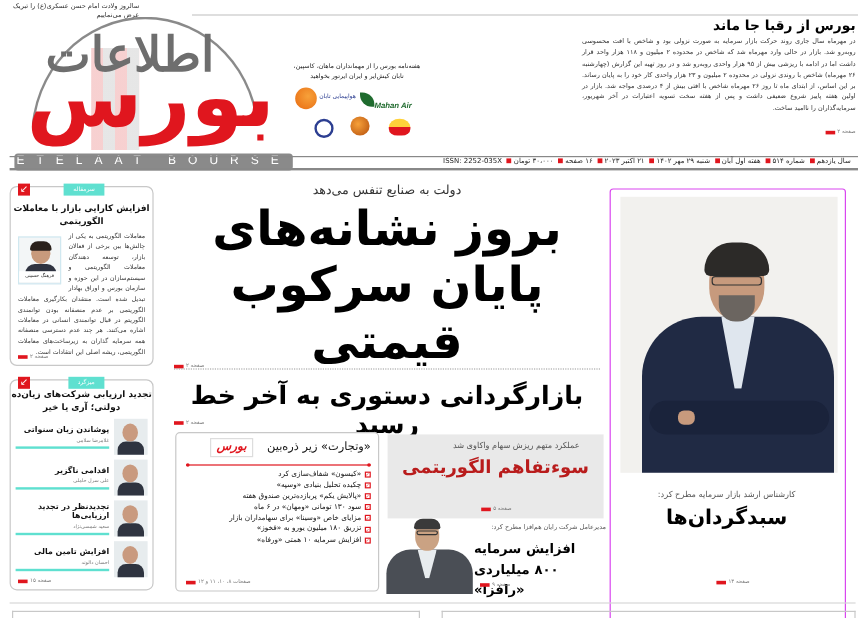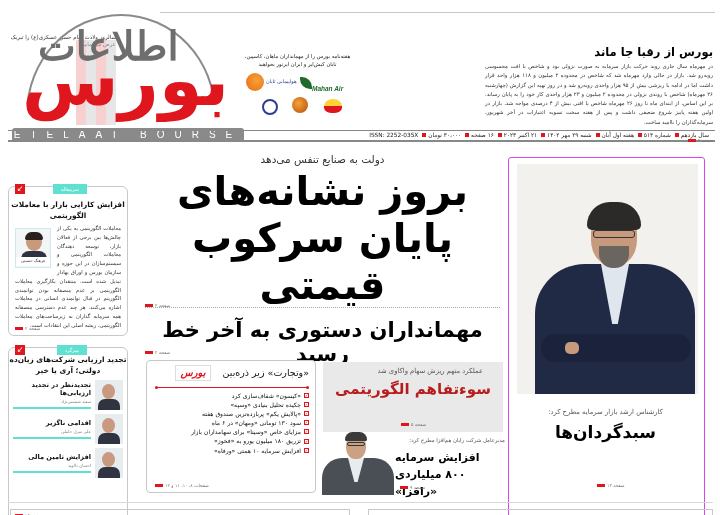--- a/index.html
+++ b/index.html
@@ -1,18 +1,18 @@
 <!DOCTYPE html>
 <html><head>
 <meta charset="utf-8">
 <style>
   * { box-sizing: border-box; margin: 0; padding: 0; }
   html, body { width: 720px; height: 515px; overflow: hidden; background: #ffffff; }
   body { font-family: "DejaVu Sans", sans-serif; color: #111; position: relative; }
-  .rtl { direction: rtl; text-align: right; margin-top: 31px; }
+  .rtl { direction: rtl; text-align: right; }
   .abs { position: absolute; }
 
   
   .greeting { left: 6px; top: 3px; width: 110px; font-size: 5.5px; line-height: 7px; color: #333; }
   .top-rule { left: 160px; top: 12px; width: 555px; height: 1px; background: #c8c8c8; }
   .logo-wrap { left: 8px; top: 8px; width: 230px; height: 130px; }
   .logo-arc { position: absolute; left: 18px; top: 6px; width: 190px; height: 200px; border: 2px solid #8a8a8a; border-radius: 50%; border-bottom-color: transparent; border-left-color: #8a8a8a; clip-path: inset(0 0 55% 0); }
   .logo-etelaat { position: absolute; left: 30px; top: 14px; font-family: "DejaVu Serif", serif; font-size: 40px; font-weight: bold; color: #6e6e6e; direction: rtl; letter-spacing: -1px; }
   .logo-bourse { position: absolute; left: 14px; top: 28px; font-family: "DejaVu Sans", sans-serif; font-size: 70px; font-weight: bold; color: #e0161e; direction: rtl; letter-spacing: -3px; line-height: 90px; }
   .logo-stripes { position: absolute; left: 68px; top: 32px; width: 40px; height: 85px; background: repeating-linear-gradient(90deg, rgba(240,170,170,0.55) 0 10px, rgba(210,210,210,0.55) 10px 20px); }
@@ -183,42 +183,53 @@
   <div class="tag">میزگرد</div>
   <div class="tag-icon">↙</div>
   <h3 style="margin-top:6px;">تجدید ارزیابی شرکت‌های زیان‌ده دولتی؛ آری یا خیر</h3>
   <div style="margin-top:2px;">
     <div class="person-row">
       <div class="pic">
           <div class="s"></div>
           <div class="f"></div>
         </div>
       <div class="info">
-          <div class="t">تجدیدنظر در تجدید ارزیابی‌ها</div>
-          <div class="n">سعید شمسی‌نژاد</div>
+          <div class="t">پوشاندن زیان سنواتی</div>
+          <div class="n">غلامرضا سلامی</div>
           <div class="rule"></div>
         </div>
     </div>
     <div class="person-row">
       <div class="pic">
           <div class="s"></div>
           <div class="f"></div>
         </div>
       <div class="info">
           <div class="t">اقدامی ناگزیر</div>
           <div class="n">علی سرل حاملی</div>
           <div class="rule"></div>
         </div>
     </div>
     <div class="person-row">
       <div class="pic">
           <div class="s"></div>
           <div class="f"></div>
         </div>
       <div class="info">
+          <div class="t">تجدیدنظر در تجدید ارزیابی‌ها</div>
+          <div class="n">سعید شمسی‌نژاد</div>
+          <div class="rule"></div>
+        </div>
+    </div>
+    <div class="person-row">
+      <div class="pic">
+          <div class="s"></div>
+          <div class="f"></div>
+        </div>
+      <div class="info">
           <div class="t">افزایش تامین مالی</div>
           <div class="n">احسان دالوند</div>
           <div class="rule"></div>
         </div>
     </div>
   </div>
   <div class="page-ref" style="position:absolute;left:6px;bottom:4px;">
     <span>صفحه ۱۵</span>
       <span class="bar"></span>
   </div>
@@ -227,21 +238,21 @@
 <div class="abs kicker">دولت به صنایع تنفس می‌دهد</div>
 <div class="abs headline">
   <div>بروز نشانه‌های</div>
   <div>پایان سرکوب قیمتی</div>
 </div>
 <div class="abs page-ref pref1">
   <span>صفحه ۲</span>
     <span class="bar"></span>
 </div>
 <div class="abs rule-dotted"></div>
-<div class="abs sub-headline">مهمانداران دستوری به آخر خط رسید</div>
+<div class="abs sub-headline">بازارگردانی دستوری به آخر خط رسید</div>
 <div class="abs page-ref pref2">
   <span>صفحه ۲</span>
     <span class="bar"></span>
 </div>
 
 <div class="abs check-box">
   <div class="mini-logo">بورس</div>
   <div class="check-title">«وتجارت» زیر ذره‌بین</div>
   <div class="check-rule"></div>
   <ul class="check-list">

